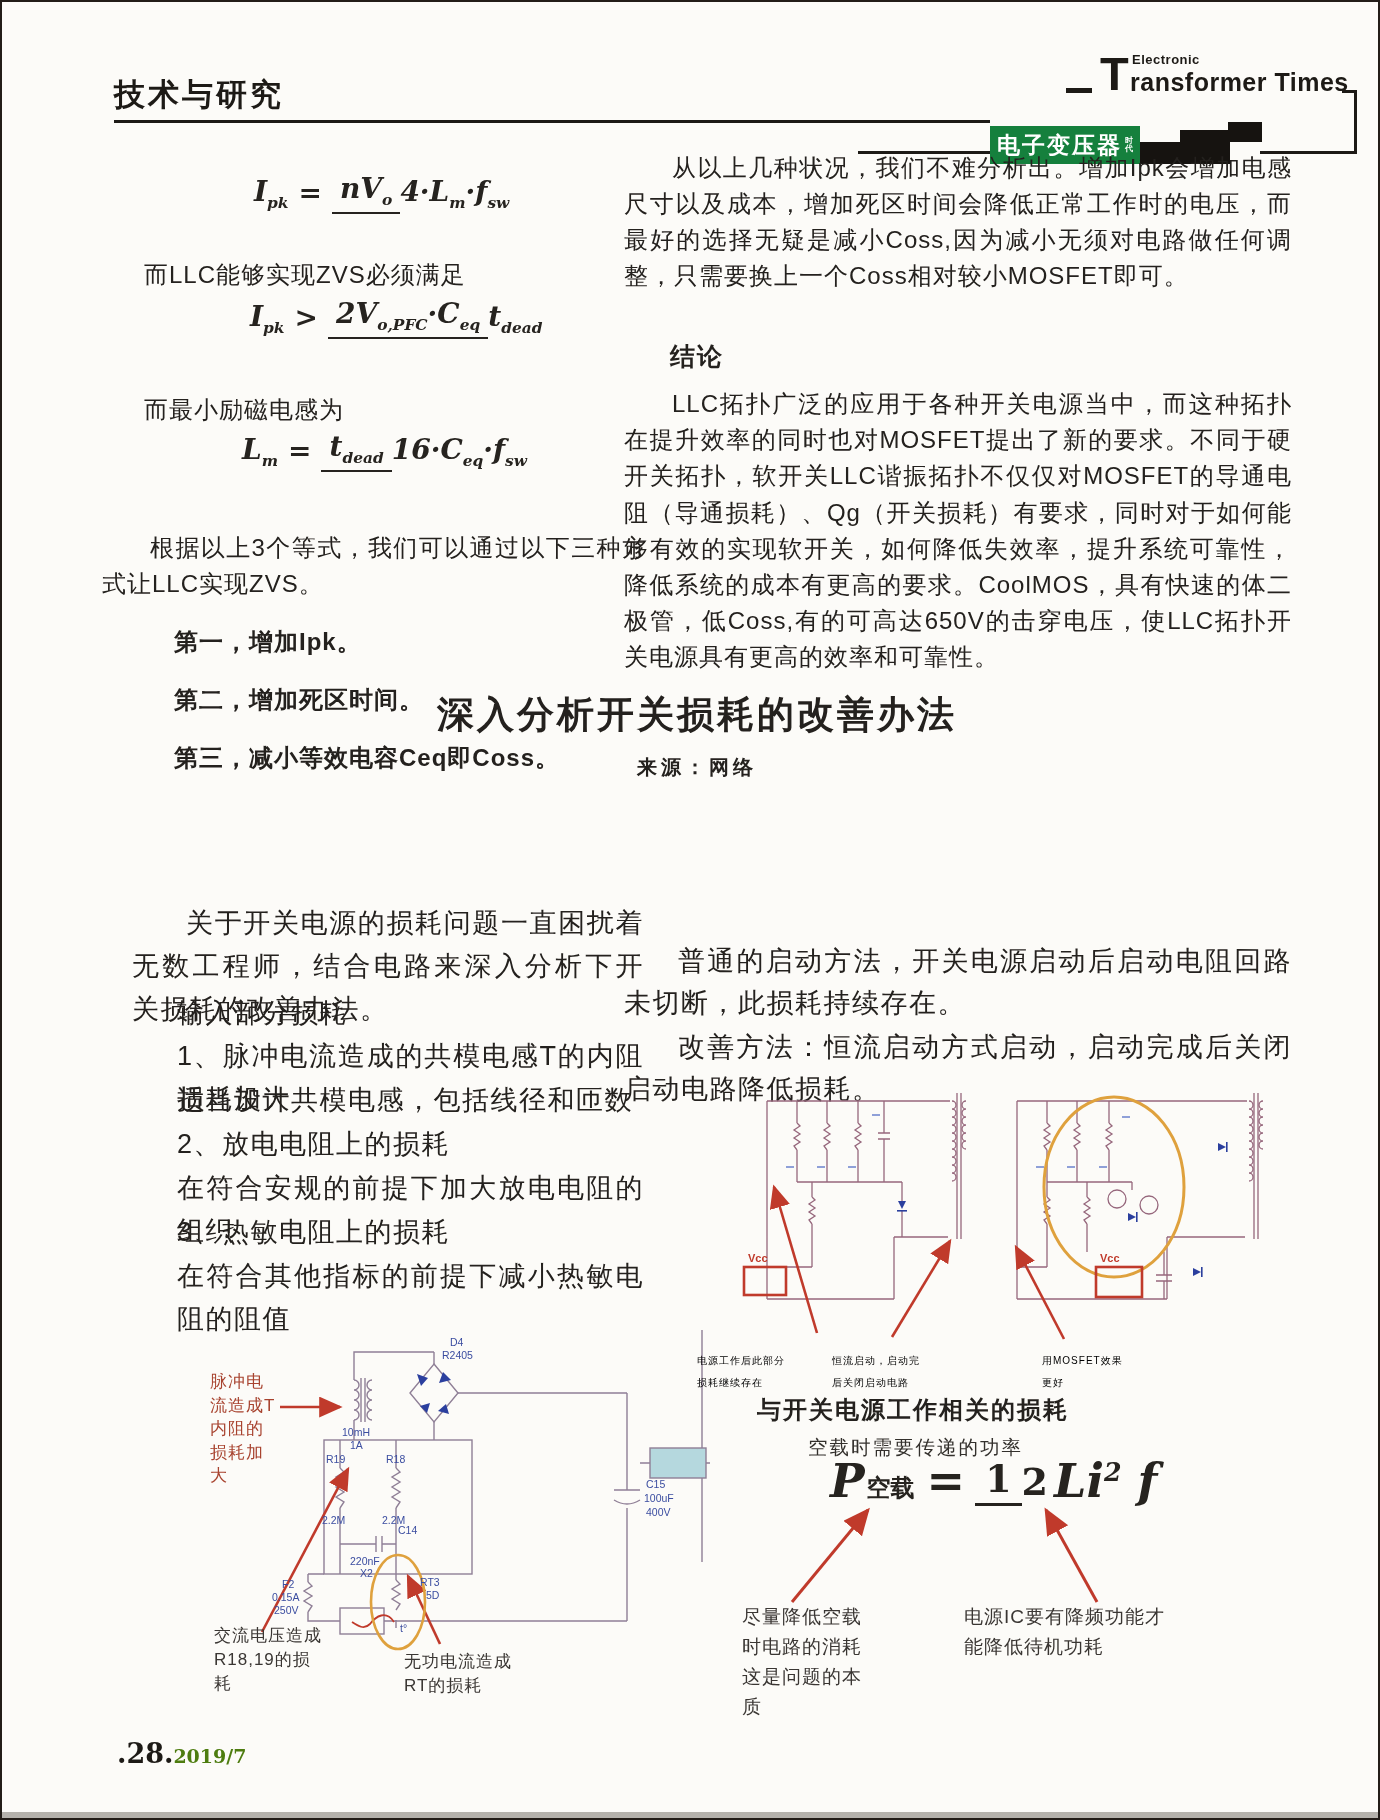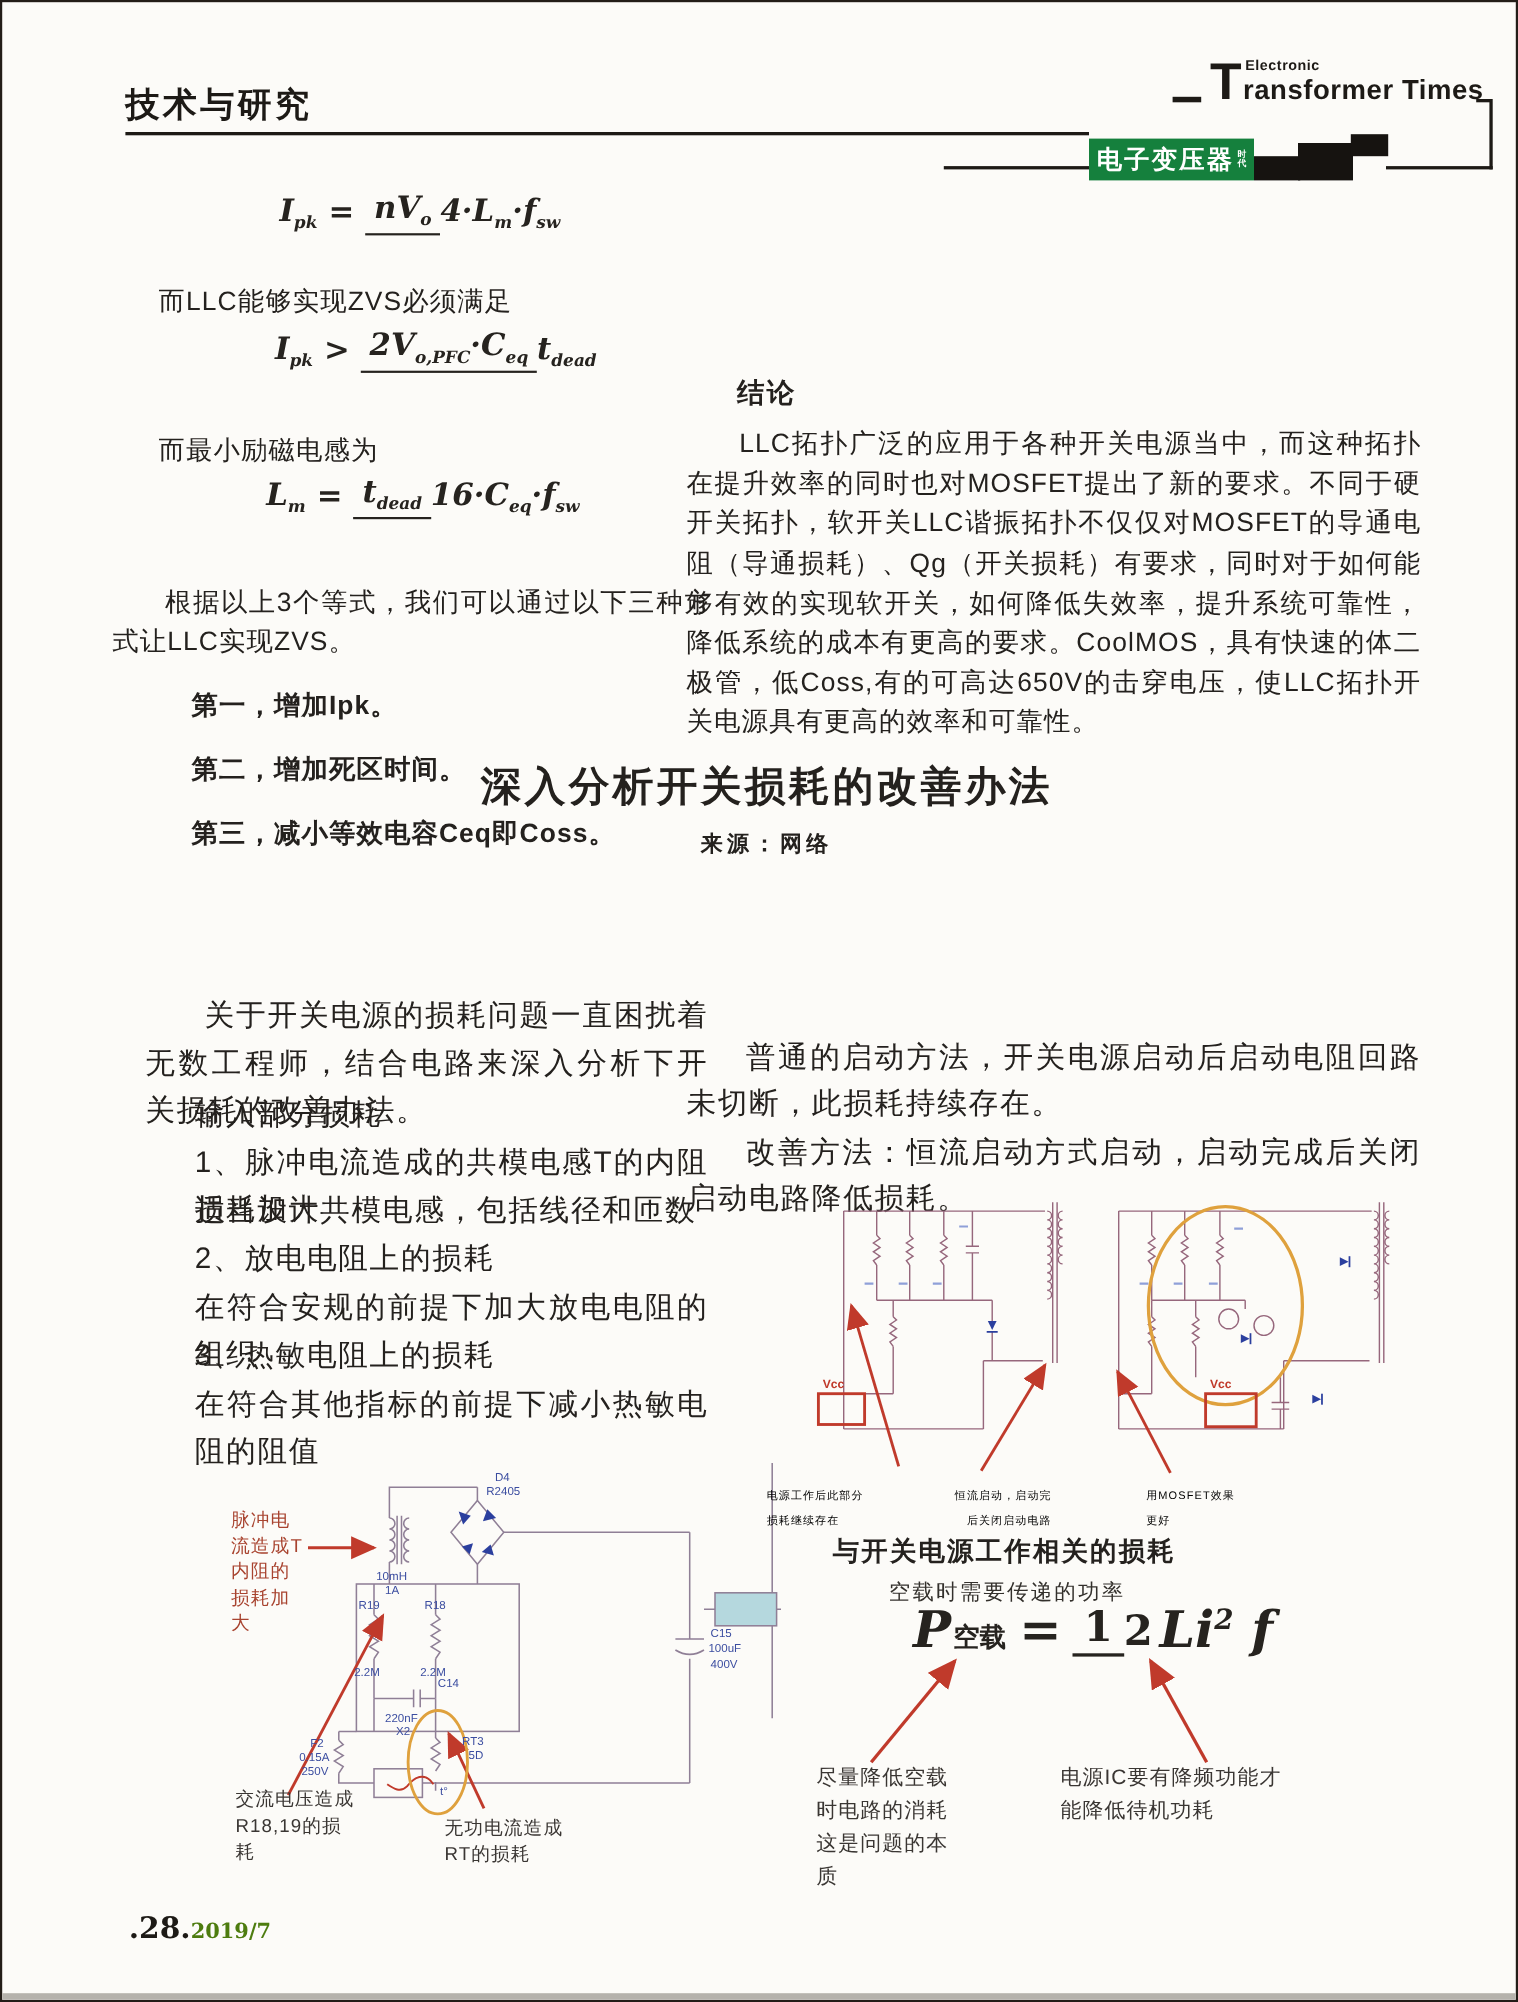--- a/index.html
+++ b/index.html
@@ -117,20 +117,21 @@
       <span class="num"><span>t</span><sub>dead</sub></span>
       <span class="den"><span>16·C</span><sub>eq</sub><span>·f</span><sub>sw</sub></span>
     </span>
   </div>
 
   <div class="abs t1 ind" style="left:100px;top:528px;width:545px;">根据以上3个等式，我们可以通过以下三种方式让LLC实现ZVS。</div>
   <div class="abs t1 bold" style="left:172px;top:622px;width:470px;">第一，增加Ipk。</div>
   <div class="abs t1 bold" style="left:172px;top:680px;width:470px;">第二，增加死区时间。</div>
   <div class="abs t1 bold" style="left:172px;top:738px;width:470px;">第三，减小等效电容Ceq即Coss。</div>
 
+  <div class="abs t1 ind" style="left:622px;top:148px;width:668px;">从以上几种状况，我们不难分析出。增加Ipk会增加电感尺寸以及成本，增加死区时间会降低正常工作时的电压，而最好的选择无疑是减小Coss,因为减小无须对电路做任何调整，只需要换上一个Coss相对较小MOSFET即可。</div>
   <div class="abs h-cn" style="left:668px;top:338px;">结论</div>
   <div class="abs t1 ind" style="left:622px;top:384px;width:668px;line-height:36.2px;">LLC拓扑广泛的应用于各种开关电源当中，而这种拓扑在提升效率的同时也对MOSFET提出了新的要求。不同于硬开关拓扑，软开关LLC谐振拓扑不仅仅对MOSFET的导通电阻（导通损耗）、Qg（开关损耗）有要求，同时对于如何能够有效的实现软开关，如何降低失效率，提升系统可靠性，降低系统的成本有更高的要求。CoolMOS，具有快速的体二极管，低Coss,有的可高达650V的击穿电压，使LLC拓扑开关电源具有更高的效率和可靠性。</div>
 
   <div class="abs article-title" style="left:100px;top:688px;width:1190px;">深入分析开关损耗的改善办法</div>
   <div class="abs source-line" style="left:100px;top:752px;width:1190px;">来源：网络</div>
 
   <div class="abs t2 ind" style="left:130px;top:900px;width:512px;">关于开关电源的损耗问题一直困扰着无数工程师，结合电路来深入分析下开关损耗的改善办法。</div>
   <div class="abs t2" style="left:175px;top:990px;width:467px;">输入部分损耗</div>
   <div class="abs t2" style="left:175px;top:1033px;width:467px;">1、脉冲电流造成的共模电感T的内阻损耗加大</div>
   <div class="abs t2" style="left:175px;top:1077px;width:467px;">适当设计共模电感，包括线径和匝数</div>
@@ -292,21 +293,21 @@
     <g fill="#c03a2b" font-size="11" font-weight="bold">
       <text x="86" y="175">Vcc</text>
       <text x="438" y="175">Vcc</text>
     </g>
   </svg>
 
   <div class="abs diag-cap" style="left:695px;top:1348px;width:150px;">
     <div>电源工作后此部分</div>
     <div>损耗继续存在</div>
   </div>
-  <div class="abs diag-cap" style="left:804px;top:1348px;width:150px;text-align:right;">
+  <div class="abs diag-cap" style="left:830px;top:1348px;width:150px;">
     <div>恒流启动，启动完</div>
     <div>后关闭启动电路</div>
   </div>
   <div class="abs diag-cap" style="left:1040px;top:1348px;width:150px;">
     <div>用MOSFET效果</div>
     <div>更好</div>
   </div>
 
   <div class="abs h-cn" style="left:755px;top:1392px;font-size:24px;">与开关电源工作相关的损耗</div>
   <div class="abs noload" style="left:806px;top:1432px;">空载时需要传递的功率</div>

